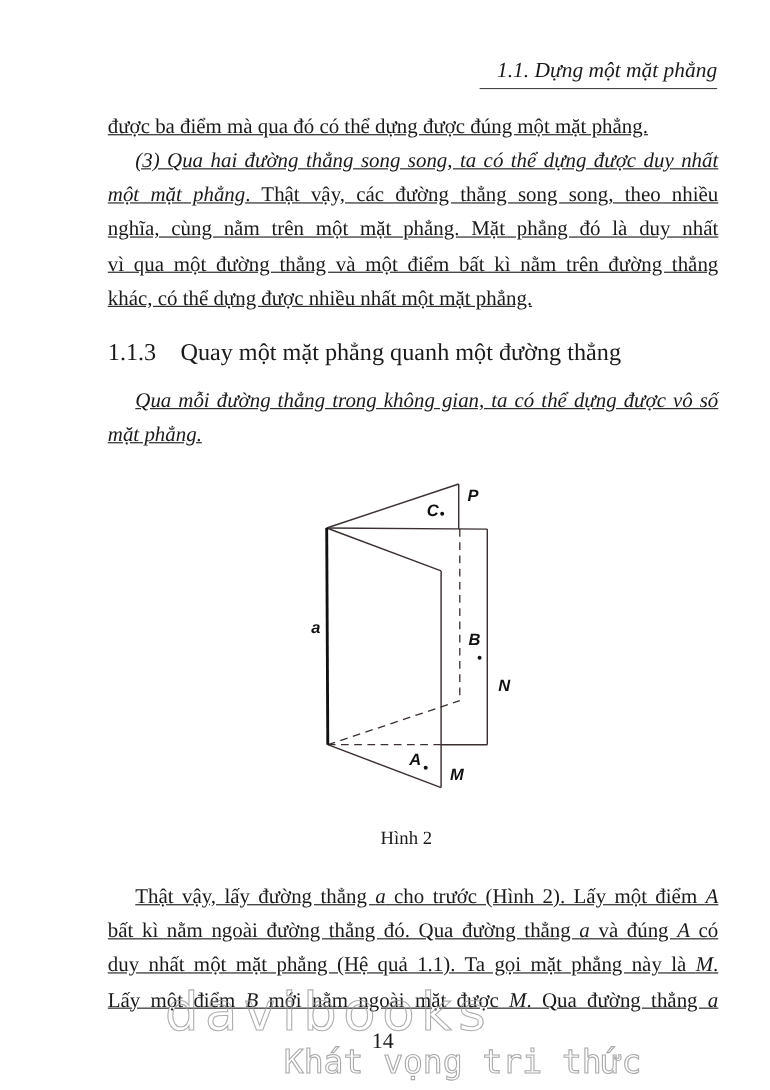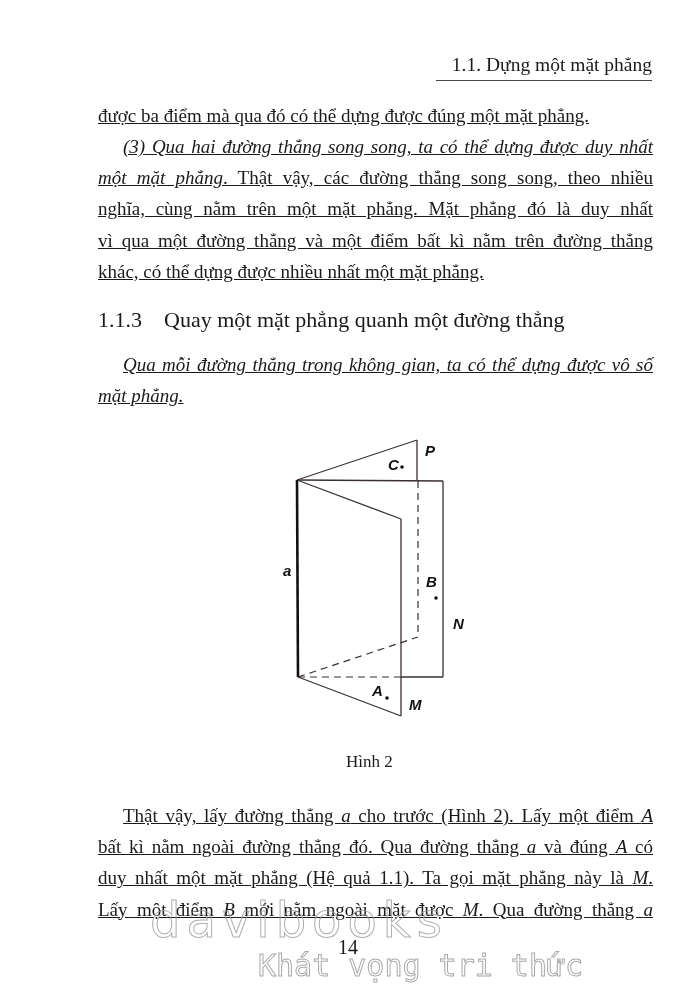--- a/index.html
+++ b/index.html
@@ -3,21 +3,21 @@
   <meta charset="utf-8">
   <style>
     html, body { margin: 0; padding: 0; }
     body {
       width: 700px; height: 991px; background: #ffffff; position: relative; overflow: hidden;
       font-family: "Liberation Serif", "DejaVu Serif", serif; color: #1a1a1a;
     }
     .header {
       position: absolute; left: 436px; top: 52px; width: 216px; height: 28px;
       border-bottom: 1.2px solid #444;
-      font-size: 19.5px; text-align: right; line-height: 26px;
+      font-style: italic; font-size: 19.5px; text-align: right; line-height: 26px;
     }
     .para {
       position: absolute; left: 98px; width: 555px;
       font-size: 19px; line-height: 31.2px; text-align: justify; text-decoration: underline;
     }
     .para .line { display: block; height: 31.2px; white-space: nowrap; }
     .just { text-align: justify; text-align-last: justify; white-space: normal !important; }
     .indent { padding-left: 25px; }
     .it { font-style: italic; }
     .math { font-style: italic; }

